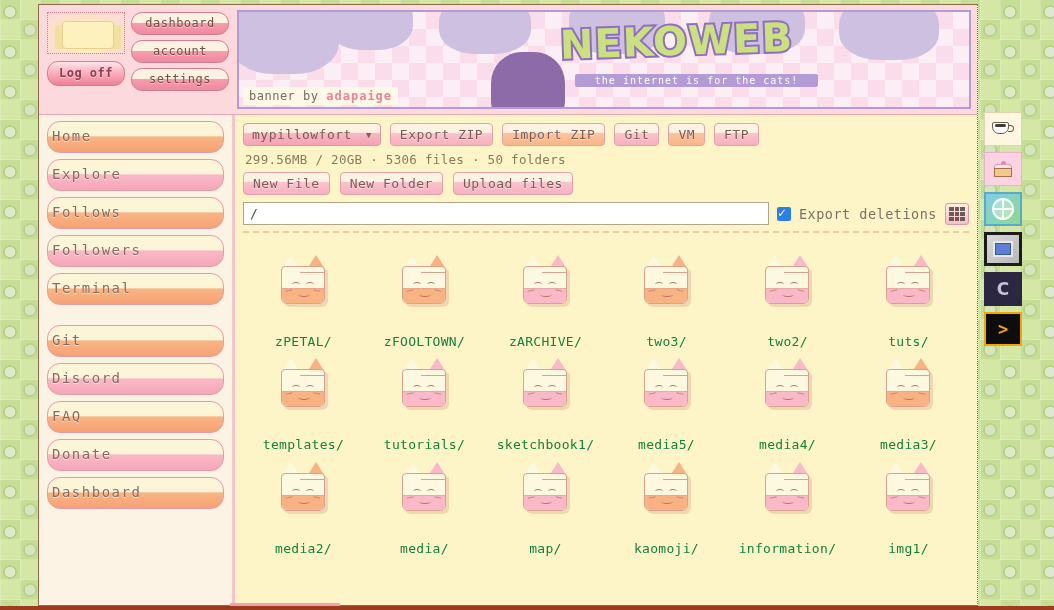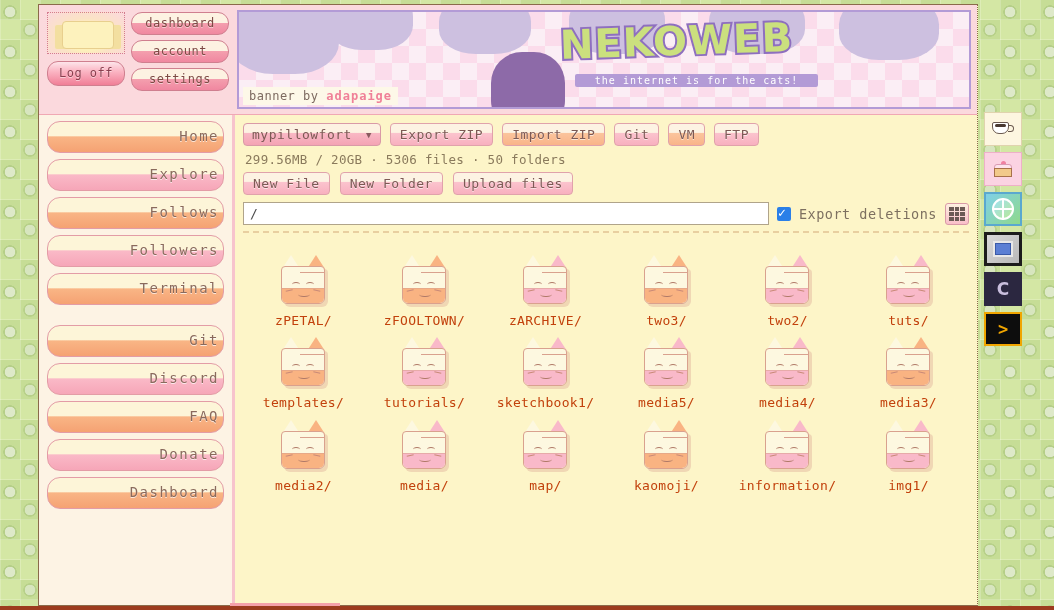--- a/index.html
+++ b/index.html
@@ -82,21 +82,21 @@
     color: #7d4a44;
     font-size: 12px; line-height: 1;
     text-align: center;
     padding: 5px 4px 6px;
     letter-spacing: .5px;
     cursor: pointer;
     text-shadow: 0 1px 0 rgba(255,255,255,.5);
   }
   .pill.logoff {
     background: linear-gradient(#fde5ea 0%, #fbb6c4 40%, #f07e96 100%);
-    font-weight: normal; color: #8a3f4f;
+    font-weight: bold; color: #8a3f4f;
   }
   .acct-right { display: flex; flex-direction: column; gap: 5px; flex: 1; }
   .pill.nav-top { padding: 4px 6px 5px; }
 
   
   .banner {
     flex: 1;
     border: 2px solid #b39bd6;
     position: relative;
     overflow: hidden;
@@ -137,21 +137,21 @@
   .sidebar {
     width: 196px; flex: 0 0 196px;
     background: #fdf3e4;
     border-right: 3px solid #f7c3cc;
     padding: 6px 8px;
     display: flex; flex-direction: column; gap: 6px;
   }
   .nav-btn {
     border: 1px solid #e39ca6;
     border-radius: 13px;
-    text-align: right;
+    text-align: left;
     font-size: 14px; color: #8a6a5c;
     padding: 6px 4px 8px;
     letter-spacing: 1.5px;
     cursor: pointer;
     text-shadow: 0 1px 0 rgba(255,255,255,.7);
   }
   .nav-btn.orange { background: linear-gradient(#fdf5d8 0%, #fdf5d8 45%, #f9b585 50%, #f5a273 100%); }
   .nav-btn.pink   { background: linear-gradient(#fdf5d8 0%, #fdf5d8 45%, #fab9c7 50%, #f6a6b8 100%); }
   .nav-gap { height: 8px; }
 
@@ -219,23 +219,24 @@
     grid-template-columns: repeat(6, 1fr);
     align-content: start;
     row-gap: 4px;
     padding-top: 16px;
   }
   .file-item {
     display: flex; flex-direction: column; align-items: center; gap: 6px;
     cursor: pointer; padding: 2px;
   }
   .file-name {
-    font-size: 13px; color: #c2410c; text-align: center;
+    font-size: 13px; color: #15803d; text-align: center;
     letter-spacing: .3px; line-height: 1.25; max-width: 105px;
     word-break: break-all;
+    margin-top: 21px;
   }
 
   
   .catfolder { position: relative; width: 54px; height: 52px; }
   .catfolder .ear {
     position: absolute; width: 0; height: 0; top: 0;
     border-left: 9px solid transparent; border-right: 9px solid transparent;
   }
   .catfolder .ear.l { left: 5px; border-bottom: 14px solid #fdf8e0; }
   .catfolder .ear.r { right: 6px; }

